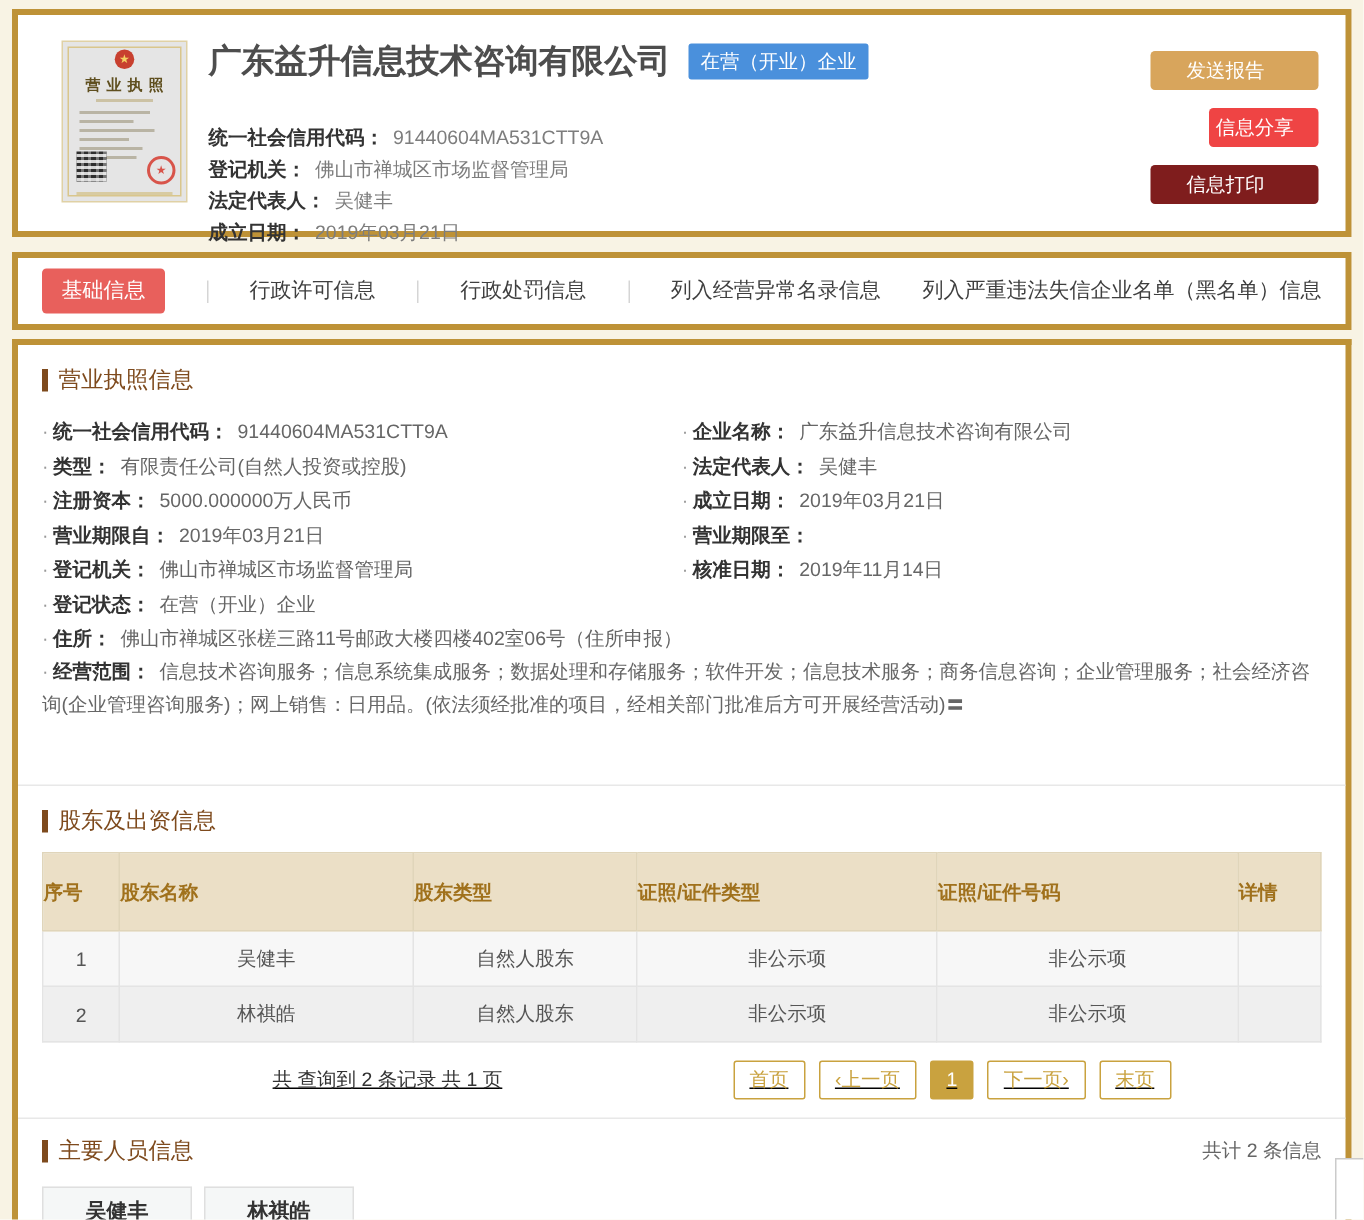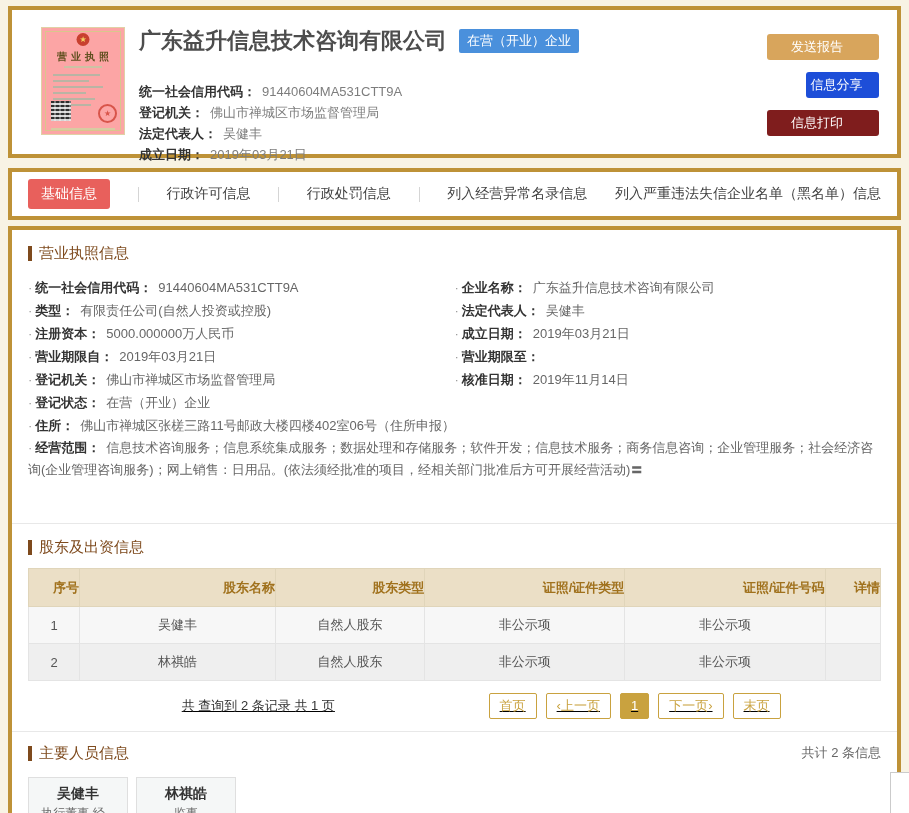--- a/index.html
+++ b/index.html
@@ -2,21 +2,21 @@
 <html><head>
 <meta charset="utf-8">
 <style>
   * { margin:0; padding:0; box-sizing:border-box; }
   html,body { width:909px; height:813px; }
   body { font-family:"Liberation Sans","DejaVu Sans",sans-serif; }
   .page { width:909px; height:813px; background:#F8F3E4; padding:6px 8px 0 8px; position:relative; overflow:hidden; }
 
   
   .header-card { border:4px solid #BE9237; background:#fff; height:152px; display:flex; padding:14px 18px 10px 18px; }
-  .license-thumb { width:82px; height:106px; background:#fca5a5; position:relative; flex:none; margin:4px 0 0 12px; box-shadow:0 0 0 1px #E0D1A5; cursor:pointer; }
+  .license-thumb { width:82px; height:106px; background:#e5e5e5; position:relative; flex:none; margin:4px 0 0 12px; box-shadow:0 0 0 1px #E0D1A5; cursor:pointer; }
   .license-thumb .lt-frame { position:absolute; inset:3px; border:1px solid #D9C68C; }
   .lt-emblem { position:absolute; top:5px; left:50%; transform:translateX(-50%); width:13px; height:13px; background:#C8402F; border-radius:50%; }
   .lt-emblem::after { content:"★"; position:absolute; inset:0; color:#F4D263; font-size:8px; line-height:13px; text-align:center; }
   .lt-title { position:absolute; top:22px; left:0; right:0; text-align:center; font-size:10px; font-weight:bold; color:#5F4F1F; letter-spacing:4px; padding-left:4px; }
   .lt-subline { position:absolute; top:38px; left:22px; right:22px; height:2px; background:#CCC2A4; }
   .lt-lines { position:absolute; top:46px; left:11px; right:11px; }
   .lt-lines i { display:block; height:2px; background:#B9B4A4; margin-bottom:4px; }
   .lt-lines i:nth-child(1){width:78%;} .lt-lines i:nth-child(2){width:60%;}
   .lt-lines i:nth-child(3){width:84%;} .lt-lines i:nth-child(4){width:55%;}
   .lt-lines i:nth-child(5){width:70%;} .lt-lines i:nth-child(6){width:64%;}
@@ -32,21 +32,21 @@
   .company-name { font-size:22px; font-weight:bold; color:#4D4D4D; white-space:nowrap; }
   .status-badge { background:#4A90DC; color:#fff; font-size:13px; padding:3px 8px; border-radius:2px; white-space:nowrap; }
   .header-fields { margin-top:25px; }
   .hfield { font-size:13px; line-height:21px; white-space:nowrap; }
   .hfield .lbl { font-weight:bold; color:#333; }
   .hfield .val { color:#7D7D7D; margin-left:6px; }
 
   .header-buttons { display:flex; flex-direction:column; gap:12px; width:112px; flex:none; margin-top:10px; }
   .hbtn { height:26px; line-height:26px; color:#fff; font-size:13px; text-align:center; padding-right:12px; border-radius:3px; cursor:pointer; }
   .hbtn.tan   { background:#D8A55C; }
-  .hbtn.brown { background:#1d4ed8;margin-left:39px; }
+  .hbtn.brown { background:#ef4444;margin-left:39px; }
   .hbtn.dark  { background:#7f1d1d; }
 
   
   .tabs-card { border:4px solid #BE9237; background:#fff; margin-top:10px; height:52px; display:flex; align-items:center; justify-content:space-between; padding:0 16px; }
   .tab { font-size:14px; color:#3F3F3F; cursor:pointer; white-space:nowrap; }
   .tab.active { background:#E8605C; color:#fff; padding:6px 13px; border-radius:3px; }
   .tab-divider { width:1px; height:15px; background:#D5D5D5; }
 
   
   .content-card { border:4px solid #BE9237; border-bottom:none; background:#fff; margin-top:6px; height:640px; padding:0 16px; }
@@ -57,21 +57,21 @@
   .fields-grid { display:flex; margin-top:13px; }
   .fields-col { width:50%; min-width:0; }
   .field { font-size:13px; line-height:23px; white-space:nowrap; overflow:hidden; }
   .dot { color:#999; margin-right:3px; }
   .field .lbl, .scope .lbl { font-weight:bold; color:#333; }
   .field .val, .scope .val { color:#666; margin-left:6px; }
   .scope { font-size:13px; line-height:22px; color:#666; margin-top:0; }
   .s1-bottom-space { height:42px; }
 
   table.sh-table { width:100%; border-collapse:collapse; margin-top:11px; font-size:13px; table-layout:fixed; }
-  .sh-table th { background:#EBDFC6; color:#A0711C; font-weight:bold; height:38px; border:1px solid #E0D5BA; text-align:right;margin-left:24px; }
+  .sh-table th { background:#EBDFC6; color:#A0711C; font-weight:bold; height:52px; border:1px solid #E0D5BA; text-align:left;margin-left:24px; }
   .sh-table td { height:37px; border:1px solid #E4E4E4; text-align:center; color:#555; }
   .sh-table tr.r0 td { background:#F7F7F7; }
   .sh-table tr.r1 td { background:#EFEFEF; }
 
   .pager-row { display:flex; align-items:center; margin-top:12px; height:26px;text-decoration:underline; }
   .pager-summary { width:54%; text-align:center; font-size:13px; color:#333; }
   .pager-buttons { display:flex; gap:9px; align-items:center; }
   .pbtn { border:1px solid #C9A23F; color:#C9A23F; font-size:13px; height:26px; line-height:24px; padding:0 10px; border-radius:2px; background:#fff; cursor:pointer; white-space:nowrap; }
   .pbtn.current { background:#C9A23F; color:#fff; }
   .s2-bottom-space { height:12px; }

